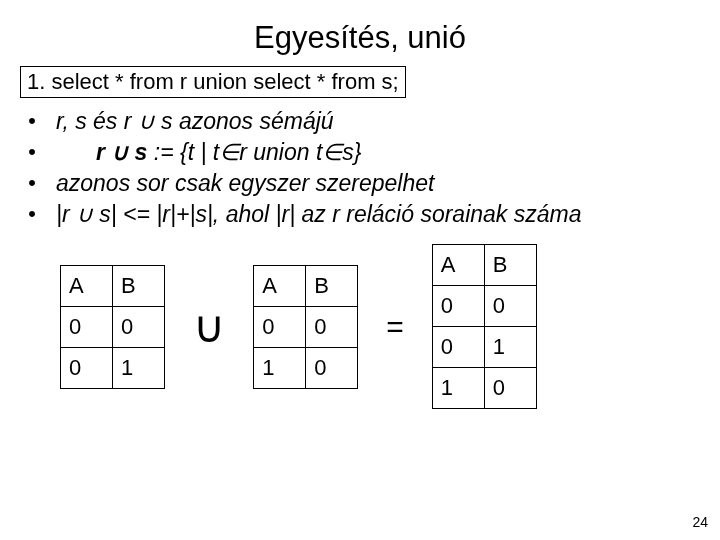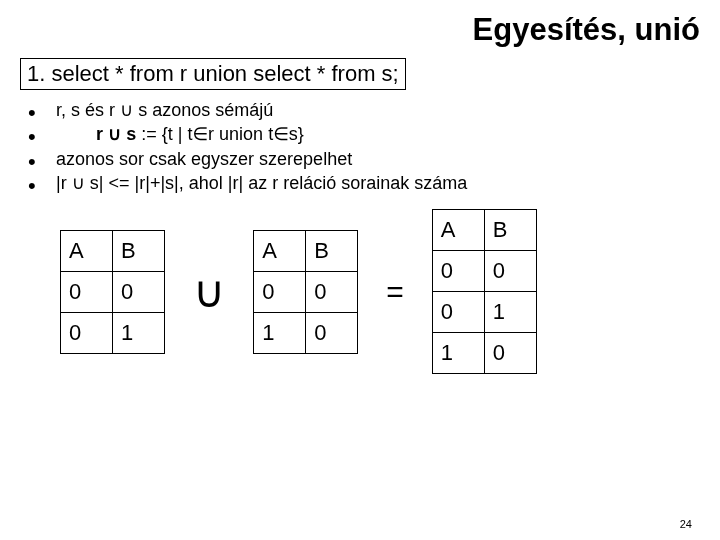--- a/index.html
+++ b/index.html
@@ -9,43 +9,44 @@
     height: 540px;
     font-family: Arial, Helvetica, sans-serif;
     background: #fff;
     color: #000;
     position: relative;
   }
   .slide {
     padding: 8px 20px 0 20px;
   }
   .title {
-    text-align: right;
-    font-weight: bold;
+    text-align: center;
+    font-weight: normal;
     font-size: 31px;
-    margin: 4px 0 10px 0;
+    margin: 12px 0 10px 0;
   }
   .boxed {
     border: 1px solid #000;
     display: inline-block;
     padding: 2px 6px;
     font-size: 22px;
     font-weight: normal;
     margin-bottom: 8px;
   }
   ul.bullets {
     list-style: none;
     padding: 0;
     margin: 0 0 14px 0;
   }
   ul.bullets li {
-    font-size: 18px;
+    font-size: 23px;
     line-height: 1.35;
     padding-left: 36px;
     position: relative;
+    font-style: italic;
   }
   ul.bullets li::before {
     content: "•";
     position: absolute;
     left: 8px;
     top: 0;
     font-size: 22px;
   }
   .tables-row {
     display: flex;
@@ -73,22 +74,22 @@
     font-size: 44px;
     font-family: 'Times New Roman', serif;
   }
   .eq {
     font-size: 30px;
     font-weight: normal;
   }
   .pagenum {
     position: absolute;
     bottom: 10px;
-    right: 28px;
-    font-size: 11px;
+    right: 12px;
+    font-size: 14px;
   }
   .b { font-weight: bold; margin-left: 40px; }
 </style>
 </head>
 <body>
 <div class="slide">
 
 
 
   <h1 class="title">Egyesítés, unió</h1>

